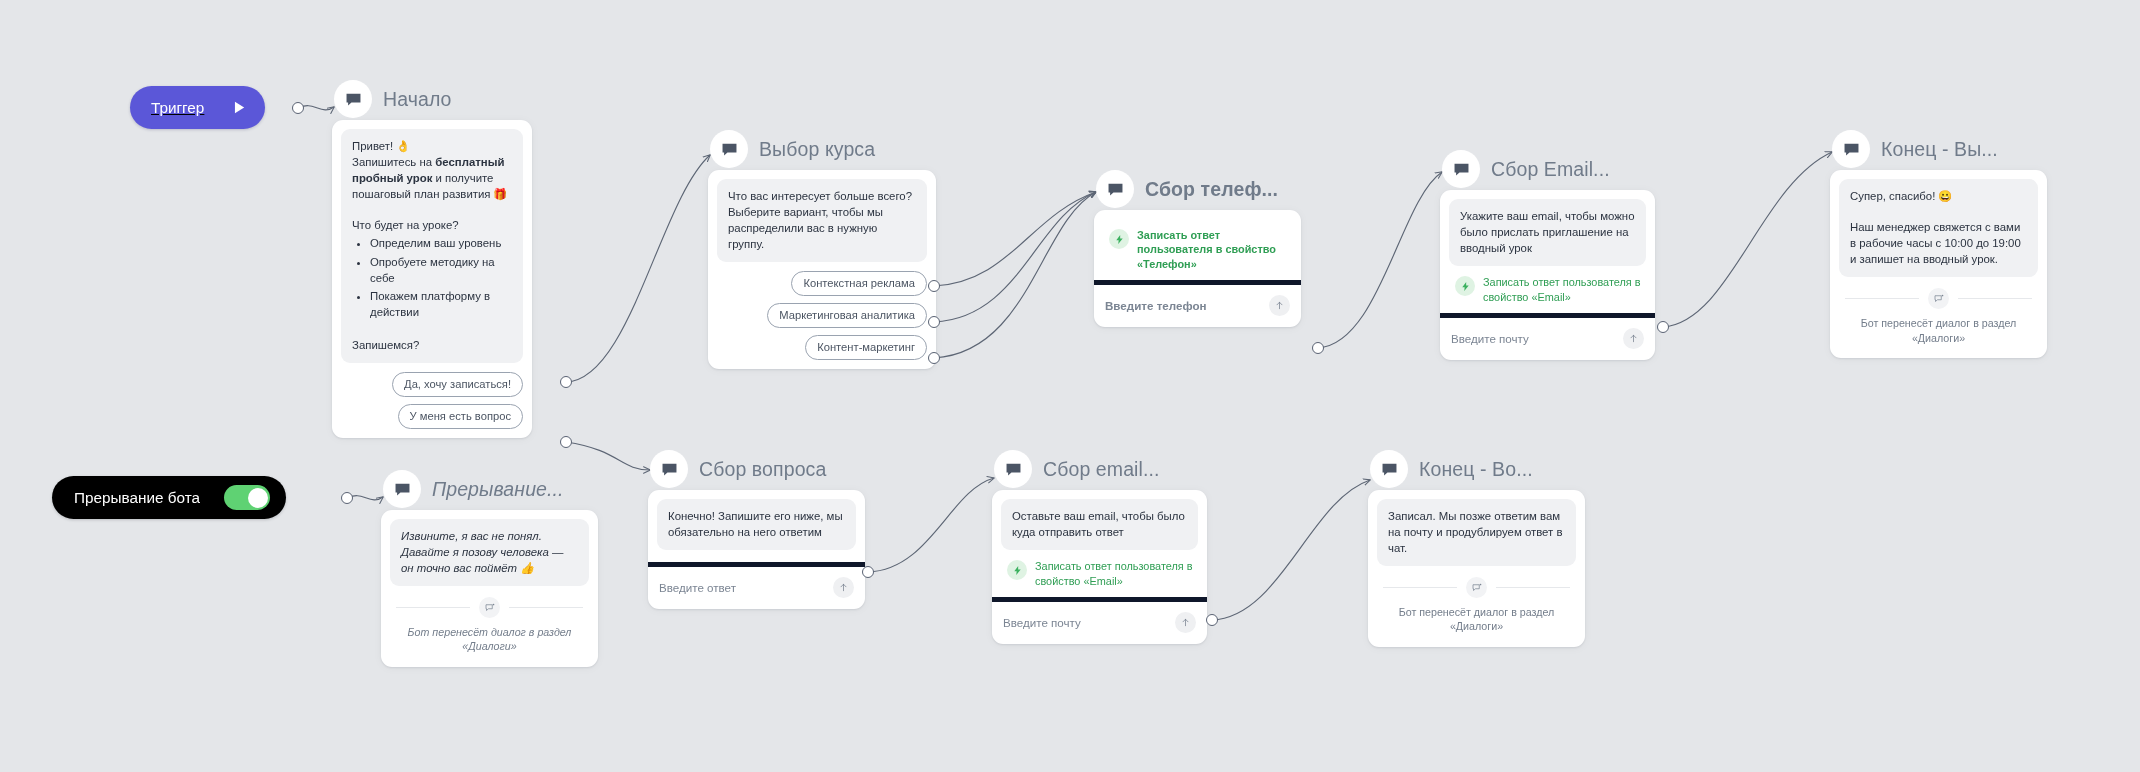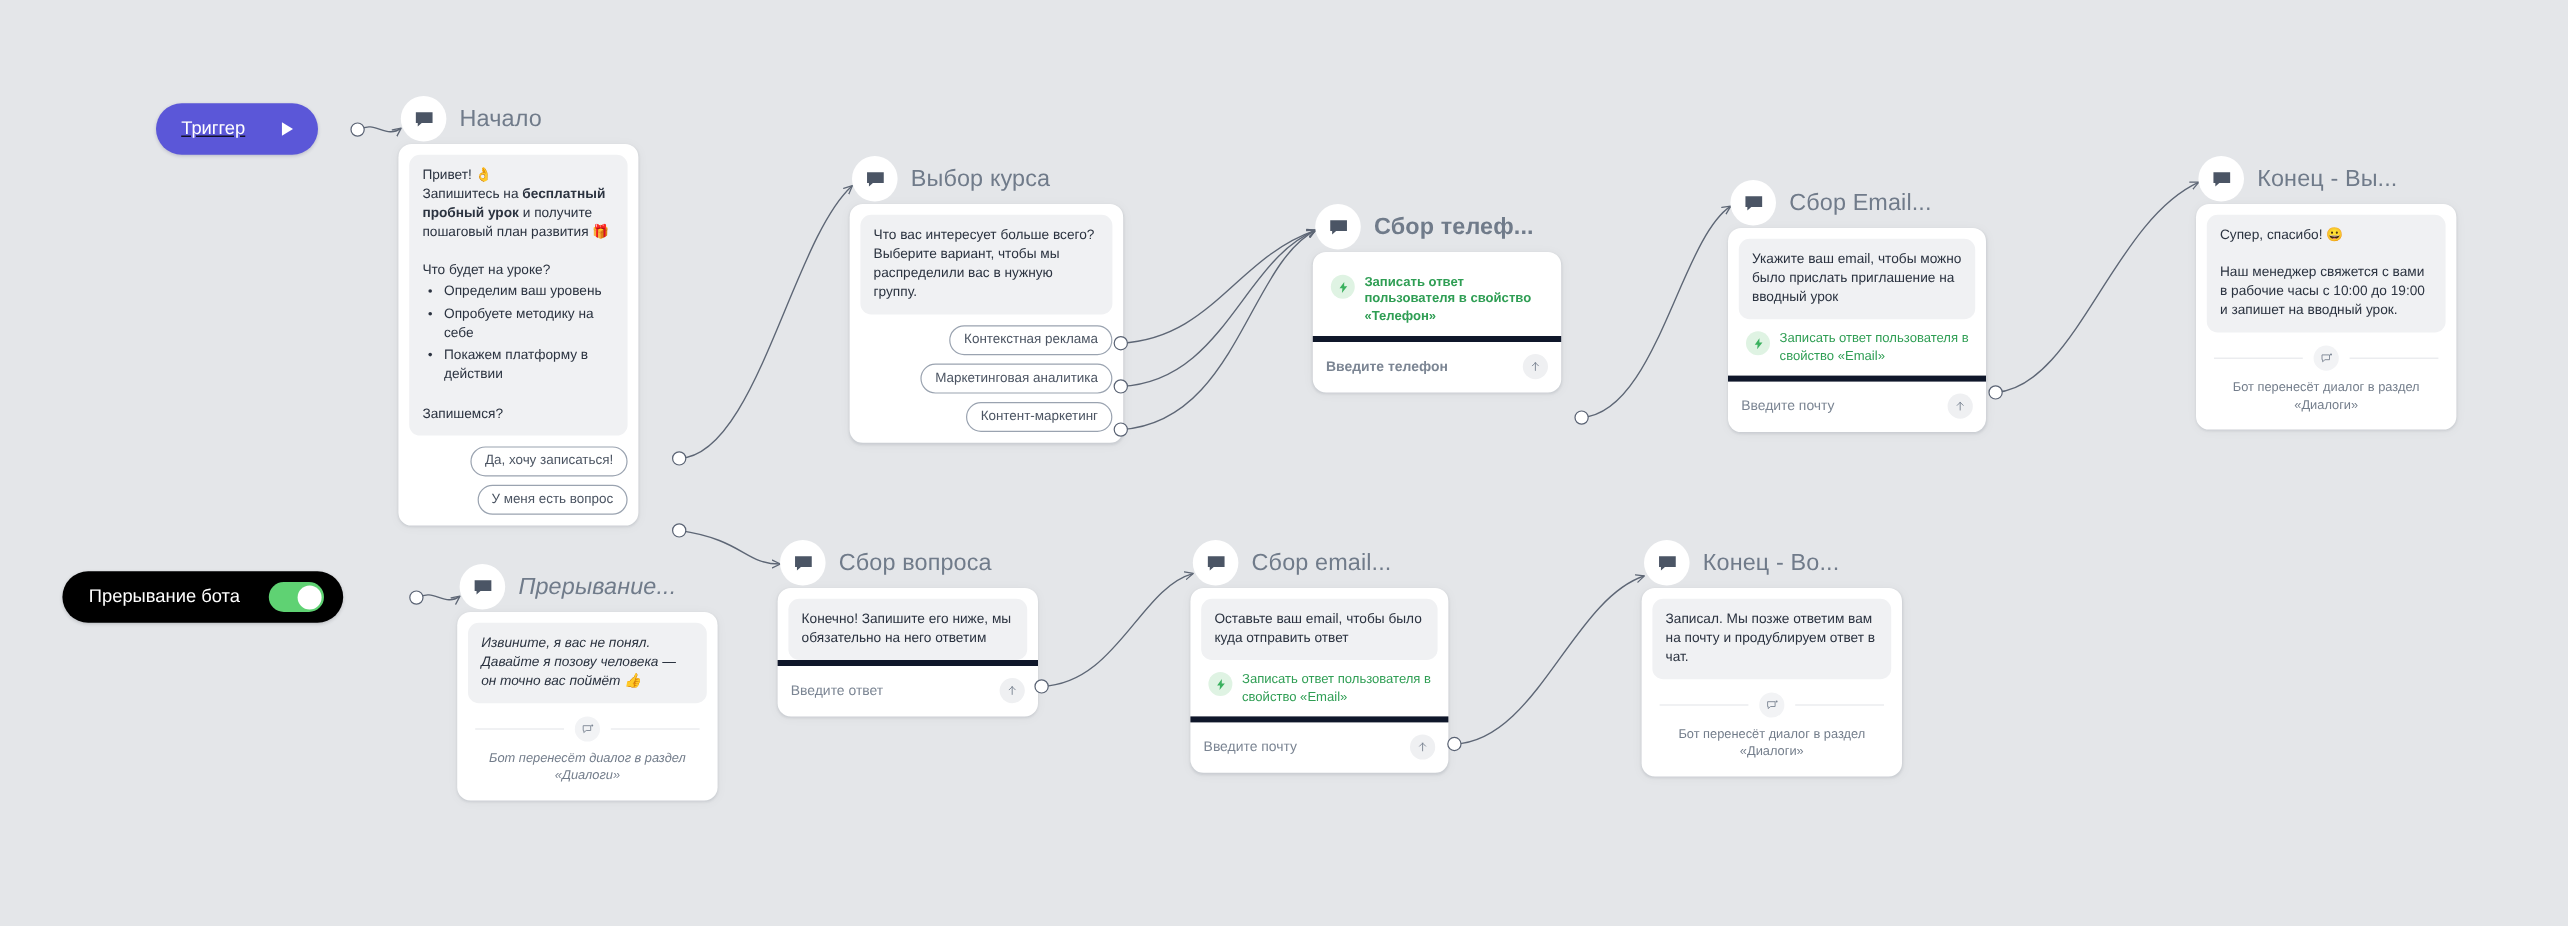--- a/index.html
+++ b/index.html
@@ -348,21 +348,21 @@
         <svg viewBox="0 0 24 24">
             <path d="M3.2 4.6h17.6v11.1H9.4l-4.2 3.9v-3.9H3.2z" fill="#4b5565"></path>
           </svg>
       </span>
       <span class="node-title">Сбор вопроса</span>
     </div>
     <div class="card">
       <div class="bubble">
         <p>Конечно! Запишите его ниже, мы обязательно на него ответим</p>
       </div>
-      <div class="inp-row" style="gap:44px;">
+      <div class="inp-row" style="margin-top:12px;gap:44px;">
         <span class="inp-ph">Введите ответ</span>
         <span class="send-btn">
           <svg viewBox="0 0 24 24">
               <path d="M12 5 V19 M12 5 L6.5 10.5 M12 5 L17.5 10.5" fill="none" stroke="#7b8593" stroke-width="1.7" stroke-linecap="round"></path>
             </svg>
         </span>
       </div>
     </div>
   </div>
   <div class="port" style="left:862px; top:566px;"></div>

